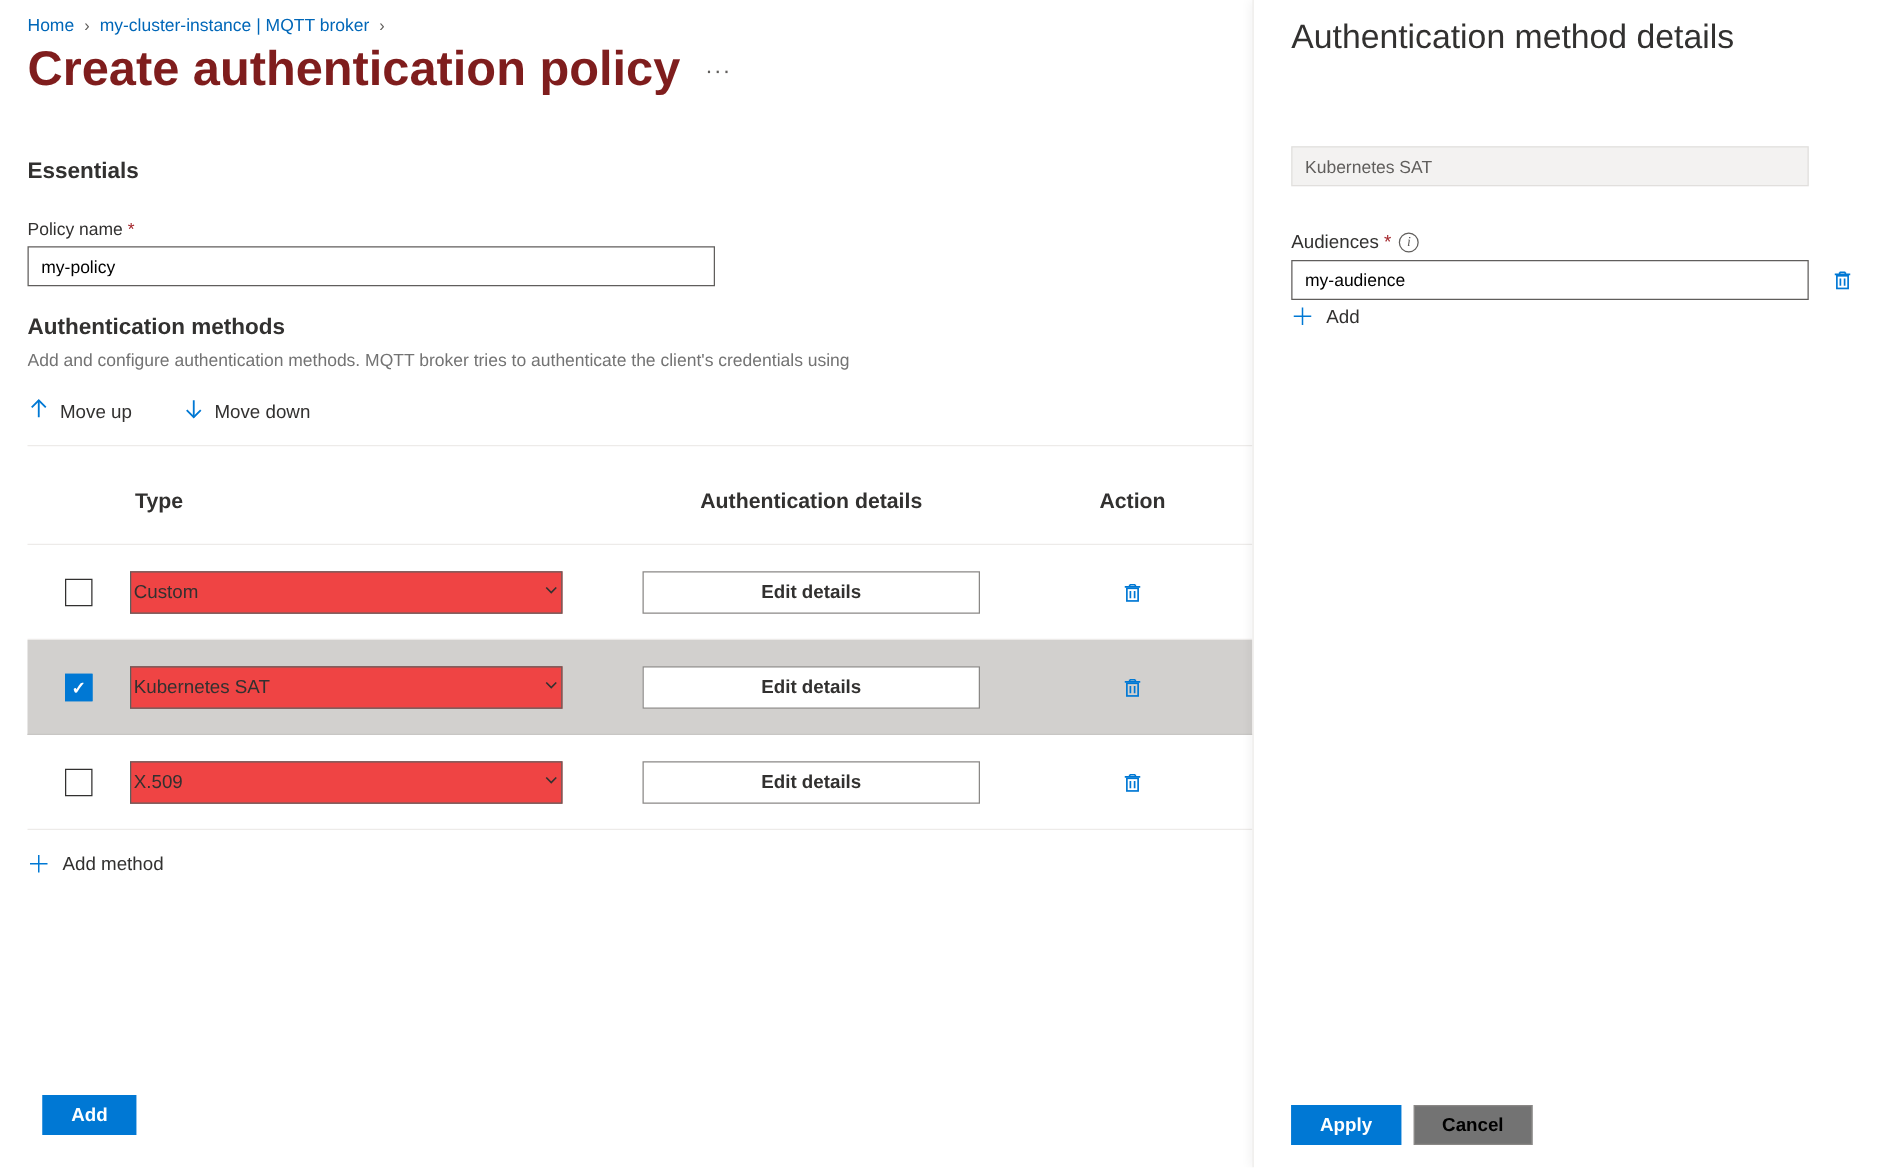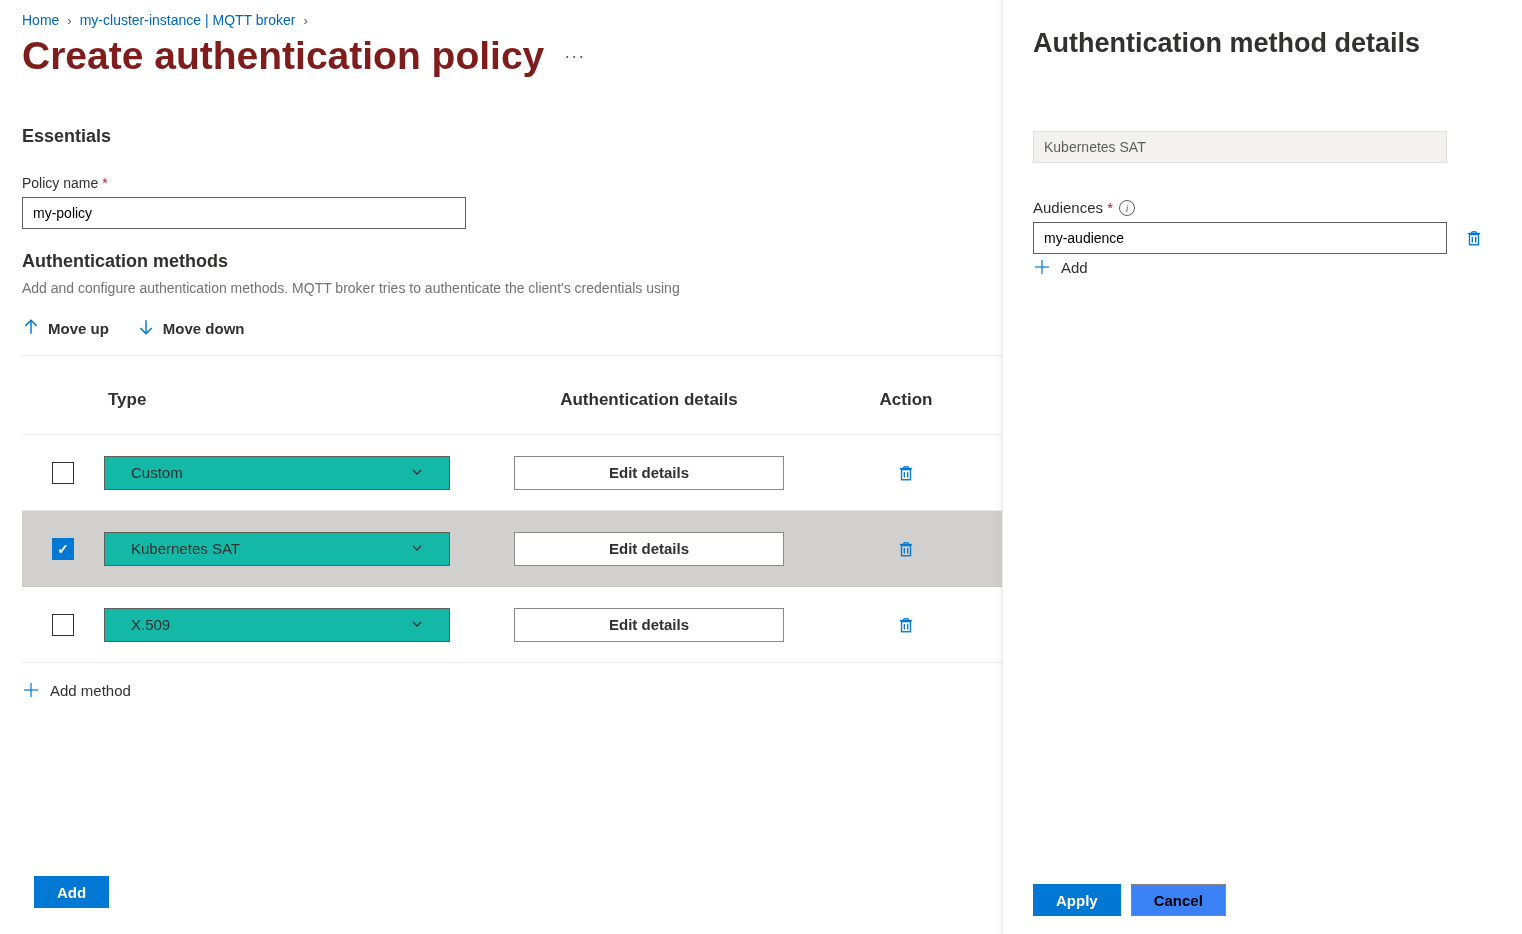--- a/index.html
+++ b/index.html
@@ -38,26 +38,26 @@
   .required::after { content: " *"; color: #a4262c; }
   .text-input {
     height: 32px;
     padding: 0 10px;
     border: 1px solid #605e5c;
     font-family: inherit;
     font-size: 14px;
     outline: none;
   }
 
-  .policy-name-input { width: 444px; margin-bottom: 22px; display: block; }
+  .policy-name-input { width: 550px; margin-bottom: 22px; display: block; }
 
   .sub-title { font-size: 18px; font-weight: 600; margin-bottom: 8px; }
   .sub-desc { font-size: 14px; color: #737373; margin-bottom: 22px; white-space: nowrap; overflow: hidden; }
 
-  .move-toolbar { display: flex; gap: 28px; padding-bottom: 16px; border-bottom: 1px solid #edebe9; margin-bottom: 34px; font-weight: bold; }
+  .move-toolbar { display: flex; gap: 40px; padding-bottom: 16px; border-bottom: 1px solid #edebe9; margin-bottom: 34px; }
   .move-btn { display: inline-flex; align-items: center; gap: 8px; font-size: 15px; color: #323130; cursor: pointer; }
   .move-btn .arrow { color: #0078d4; }
 
   .methods-table { width: 100%; }
   .mt-head, .mt-row { display: flex; align-items: center; }
   .mt-head { font-weight: 600; font-size: 17px; padding: 0 0 24px 0; border-bottom: 1px solid #edebe9; }
   .mt-row { height: 76px; border-bottom: 1px solid #edebe9; }
   .mt-row.selected { background: #d2d0ce; border-bottom: 1px solid #c8c6c4; }
   .col-check { width: 82px; display:flex; justify-content:center; }
   .col-type { width: 374px; }
@@ -66,49 +66,49 @@
   .mt-head .col-type { padding-left: 4px; }
 
   .checkbox {
     width: 22px; height: 22px; border: 1px solid #323130; background: #fff;
     display:flex; align-items:center; justify-content:center; cursor:pointer;
   }
   .checkbox.checked { background: #0078d4; border-color: #0078d4; }
   .checkbox.checked::after { content: "✓"; color: #fff; font-size: 14px; font-weight: bold; }
 
   .select {
-    width: 346px; height: 34px; border: 1px solid #605e5c; background: #14b8a6;
-    display:flex; align-items:center; justify-content:space-between; padding: 0 26px;
+    width: 346px; height: 34px; border: 1px solid #605e5c; background: #ef4444;
+    display:flex; align-items:center; justify-content:space-between; padding: 0 2px;
     font-size: 15px; cursor: pointer;
   }
   .select .chev { color: #323130; }
 
   .edit-btn {
     width: 270px; height: 34px; border: 1px solid #8a8886; background: #fff;
     display:flex; align-items:center; justify-content:center; font-size: 15px; font-weight:600;
     cursor: pointer;
   }
 
   .trash { color: #0078d4; cursor: pointer; }
   .trash svg { width: 18px; height: 18px; display:block; }
 
   .add-method { display:inline-flex; align-items:center; gap: 10px; margin-top: 18px; font-size: 15px; cursor:pointer; }
   .add-method .plus { color: #0078d4; width: 18px; height: 18px; display:inline-flex; align-items:center; justify-content:center; }
 
   .footer { margin-top: auto; padding: 16px 0 26px 12px; }
-  .btn { height: 32px; padding: 0 22px; font-size: 15px; font-weight: 600; border: 1px solid #8a8886; background:#3b82f6; cursor:pointer; font-family: inherit; }
+  .btn { height: 32px; padding: 0 22px; font-size: 15px; font-weight: 600; border: 1px solid #8a8886; background:#737373; cursor:pointer; font-family: inherit; }
   .btn.primary { background: #0078d4; color:#fff; border-color:#0078d4; }
 
   
   .panel {
     width: 520px; min-width: 520px; border-left: 1px solid #edebe9;
     padding: 14px 10px 18px 30px; display:flex; flex-direction:column;
     box-shadow: -2px 0 8px rgba(0,0,0,0.05);
   }
-  .panel-title { font-size: 27px; font-weight: 700; margin-bottom: 72px; margin-top: 14px; }
+  .panel-title { font-size: 27px; font-weight: 400; margin-bottom: 72px; }
   .panel-field-label { font-size: 15px; margin-bottom: 6px; display:flex; align-items:center; gap:6px; }
   .readonly-input {
     height: 32px; padding: 0 10px; border: 1px solid #e1dfdd; background: #f3f2f1;
     color: #605e5c; font-size: 14px; display:flex; align-items:center; margin-bottom: 36px;
     width: 414px;
   }
   .audience-row { display:flex; align-items:center; gap: 18px; }
   .audience-input { flex: 0 0 414px; }
   .info-icon {
     width: 16px; height: 16px; border: 1px solid #605e5c; border-radius: 50%;

